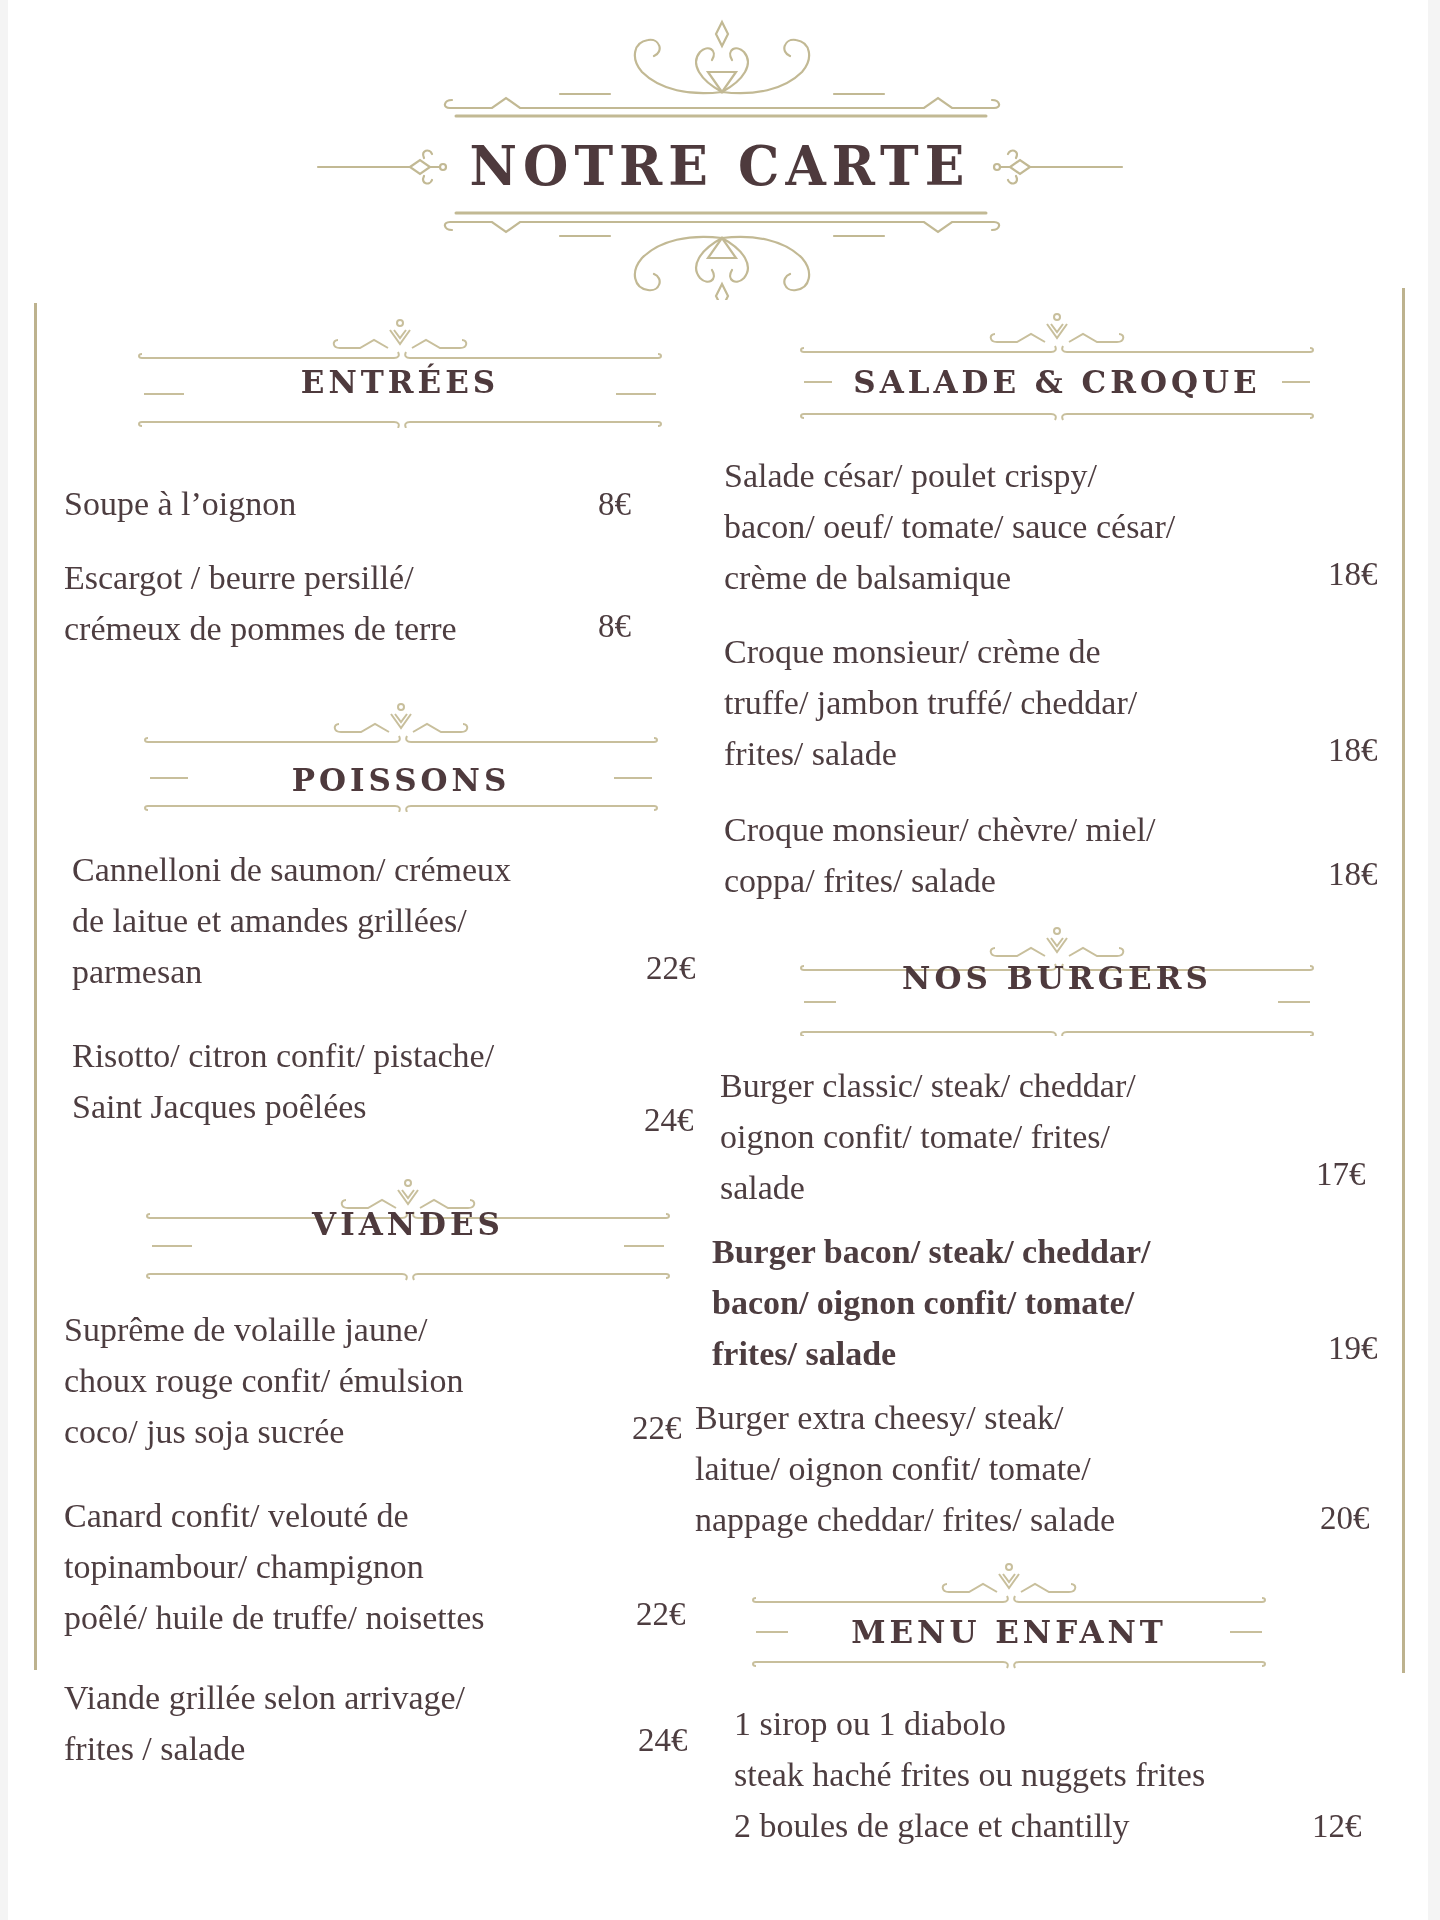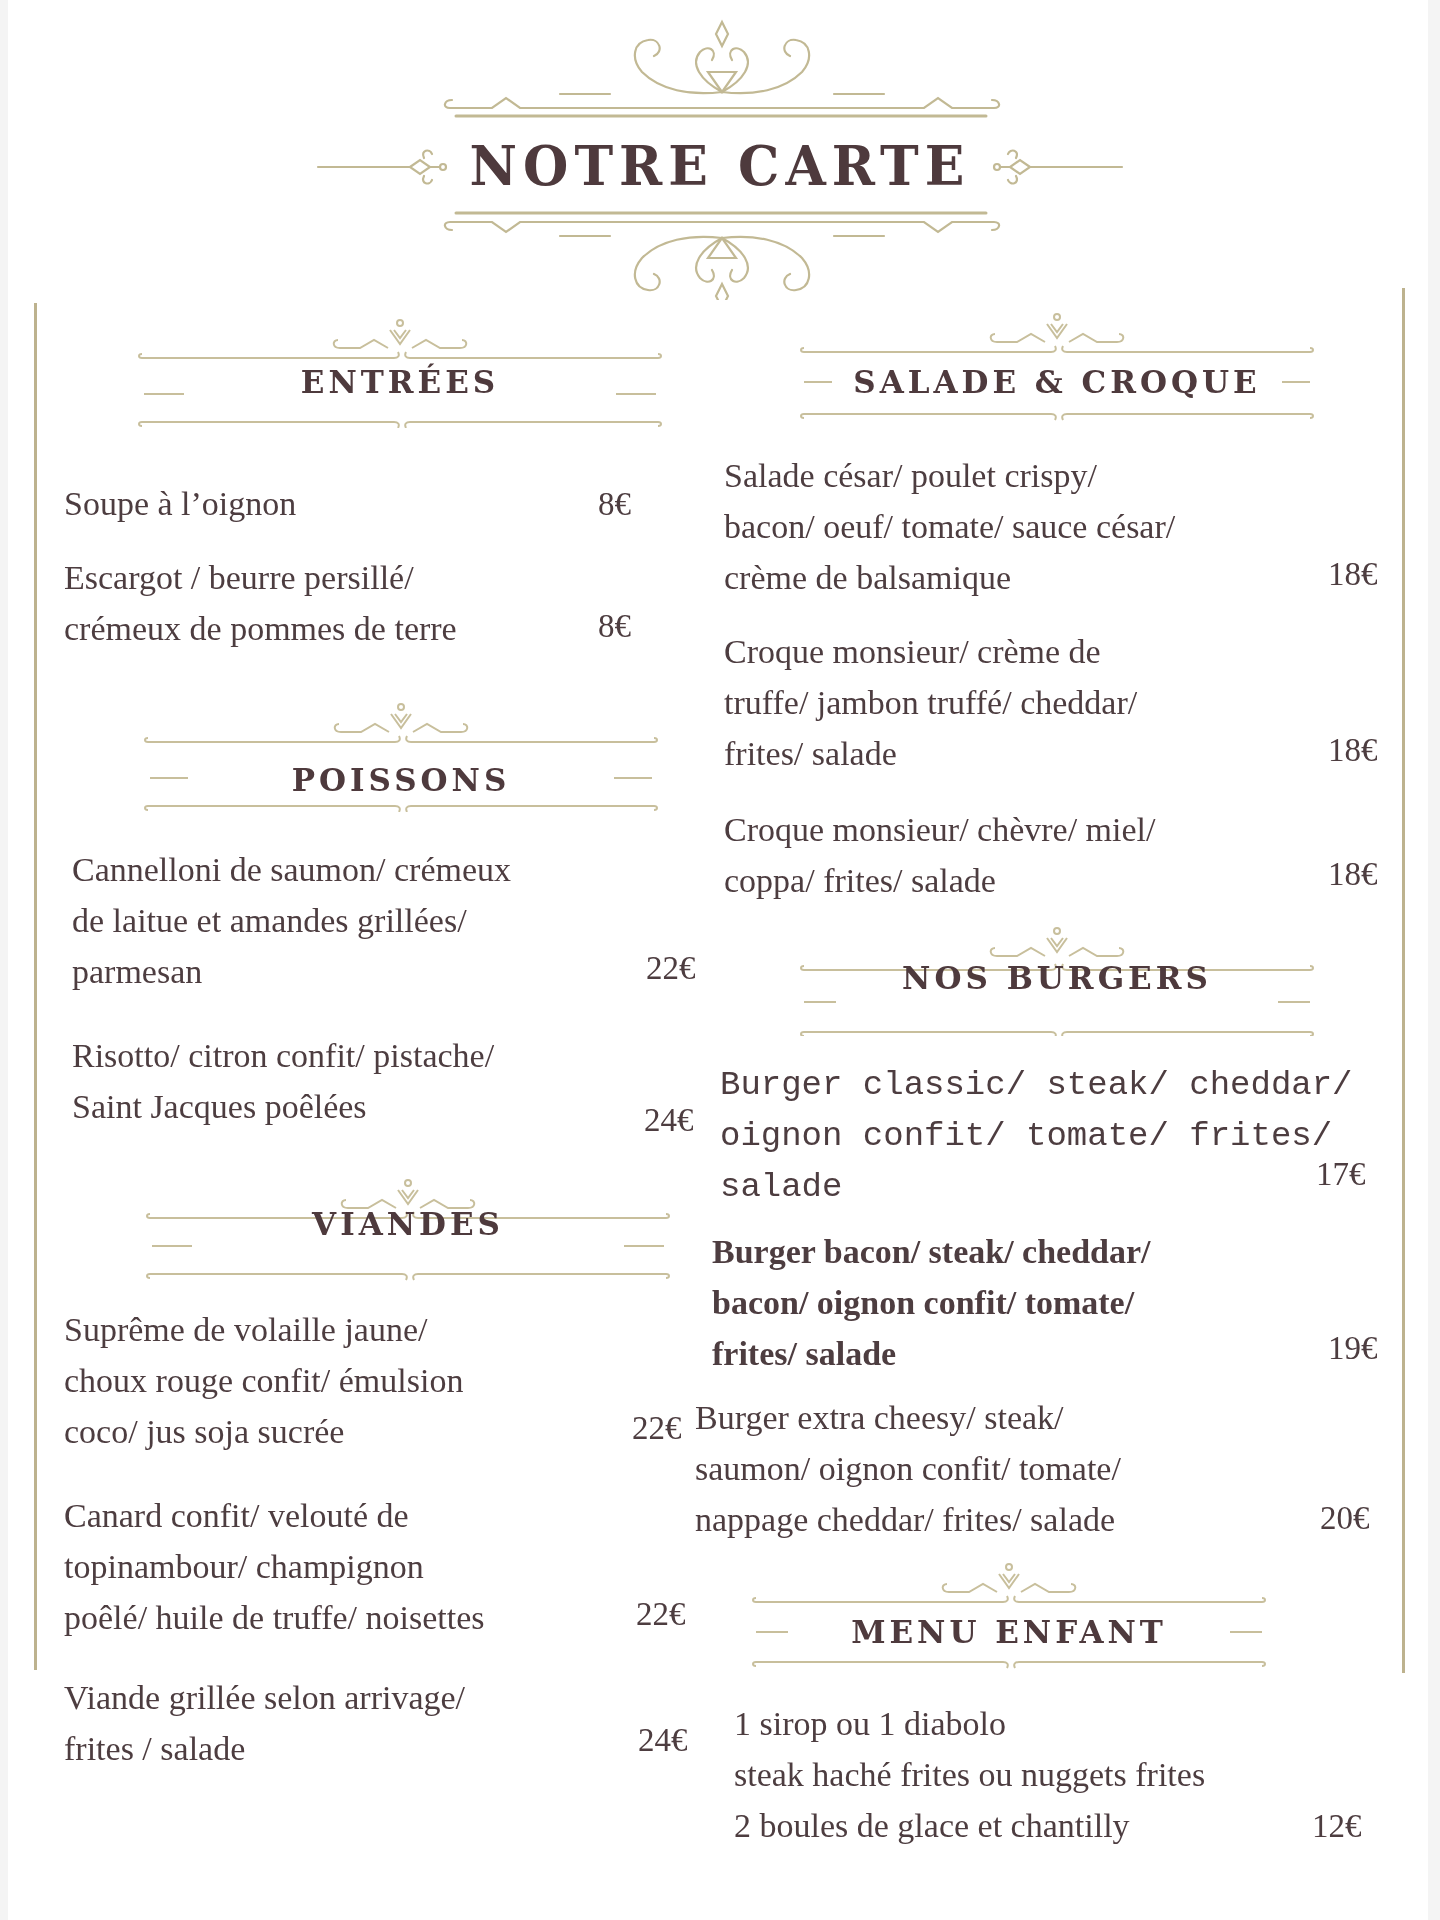--- a/index.html
+++ b/index.html
@@ -191,37 +191,37 @@
     <circle cx="257" cy="5" r="3"></circle>
     <path d="M247 12 L257 26 L267 12 M251 12 L257 20 L263 12"></path>
     <path d="M195 22 C189 22 189 30 197 30 L217 30 L231 22 L245 30 M269 30 L283 22 L297 30 L317 30 C325 30 325 22 319 22"></path>
     <path d="M4 40 C0 40 0 44 4 44 L251 44 C255 44 257 42 255 38 M263 38 C261 42 263 44 267 44 L510 44 C514 44 514 40 510 40"></path>
     <path d="M4 76 L36 76 M478 76 L510 76"></path>
     <path d="M4 110 C0 110 0 106 4 106 L251 106 C255 106 257 108 255 112 M263 112 C261 108 263 106 267 106 L510 106 C514 106 514 110 510 110"></path>
   </svg>
   <div class="section-title" style="top:34px;">NOS BURGERS</div>
 </div>
 
-<div class="item" style="left:720px; top:1060px;font-family:Liberation Mono, monospace;">
+<div class="item" style="left:720px; top:1060px;">
   <span class="line">Burger classic/ steak/ cheddar/</span>
   <span class="line">oignon confit/ tomate/ frites/</span>
   <span class="line">salade</span>
 </div>
 <div class="price" style="left:1316px; top:1156px;">17€</div>
 
 <div class="item" style="left:712px; top:1226px;font-weight:bold;">
   <span class="line">Burger bacon/ steak/ cheddar/</span>
   <span class="line">bacon/ oignon confit/ tomate/</span>
   <span class="line">frites/ salade</span>
 </div>
 <div class="price" style="left:1328px; top:1330px;">19€</div>
 
 <div class="item" style="left:695px; top:1392px;">
   <span class="line">Burger extra cheesy/ steak/</span>
-  <span class="line">saumon/ oignon confit/ tomate/</span>
+  <span class="line">laitue/ oignon confit/ tomate/</span>
   <span class="line">nappage cheddar/ frites/ salade</span>
 </div>
 <div class="price" style="left:1320px; top:1500px;">20€</div>
 
 <div class="section-head" style="left:752px; top:1562px; width:514px;">
   <svg width="514" height="110" fill="none" stroke="#c8bf9c" stroke-width="2">
     <circle cx="257" cy="5" r="3"></circle>
     <path d="M247 12 L257 26 L267 12 M251 12 L257 20 L263 12"></path>
     <path d="M195 22 C189 22 189 30 197 30 L217 30 L231 22 L245 30 M269 30 L283 22 L297 30 L317 30 C325 30 325 22 319 22"></path>
     <path d="M4 36 C0 36 0 40 4 40 L251 40 C255 40 257 38 255 34 M263 34 C261 38 263 40 267 40 L510 40 C514 40 514 36 510 36"></path>

